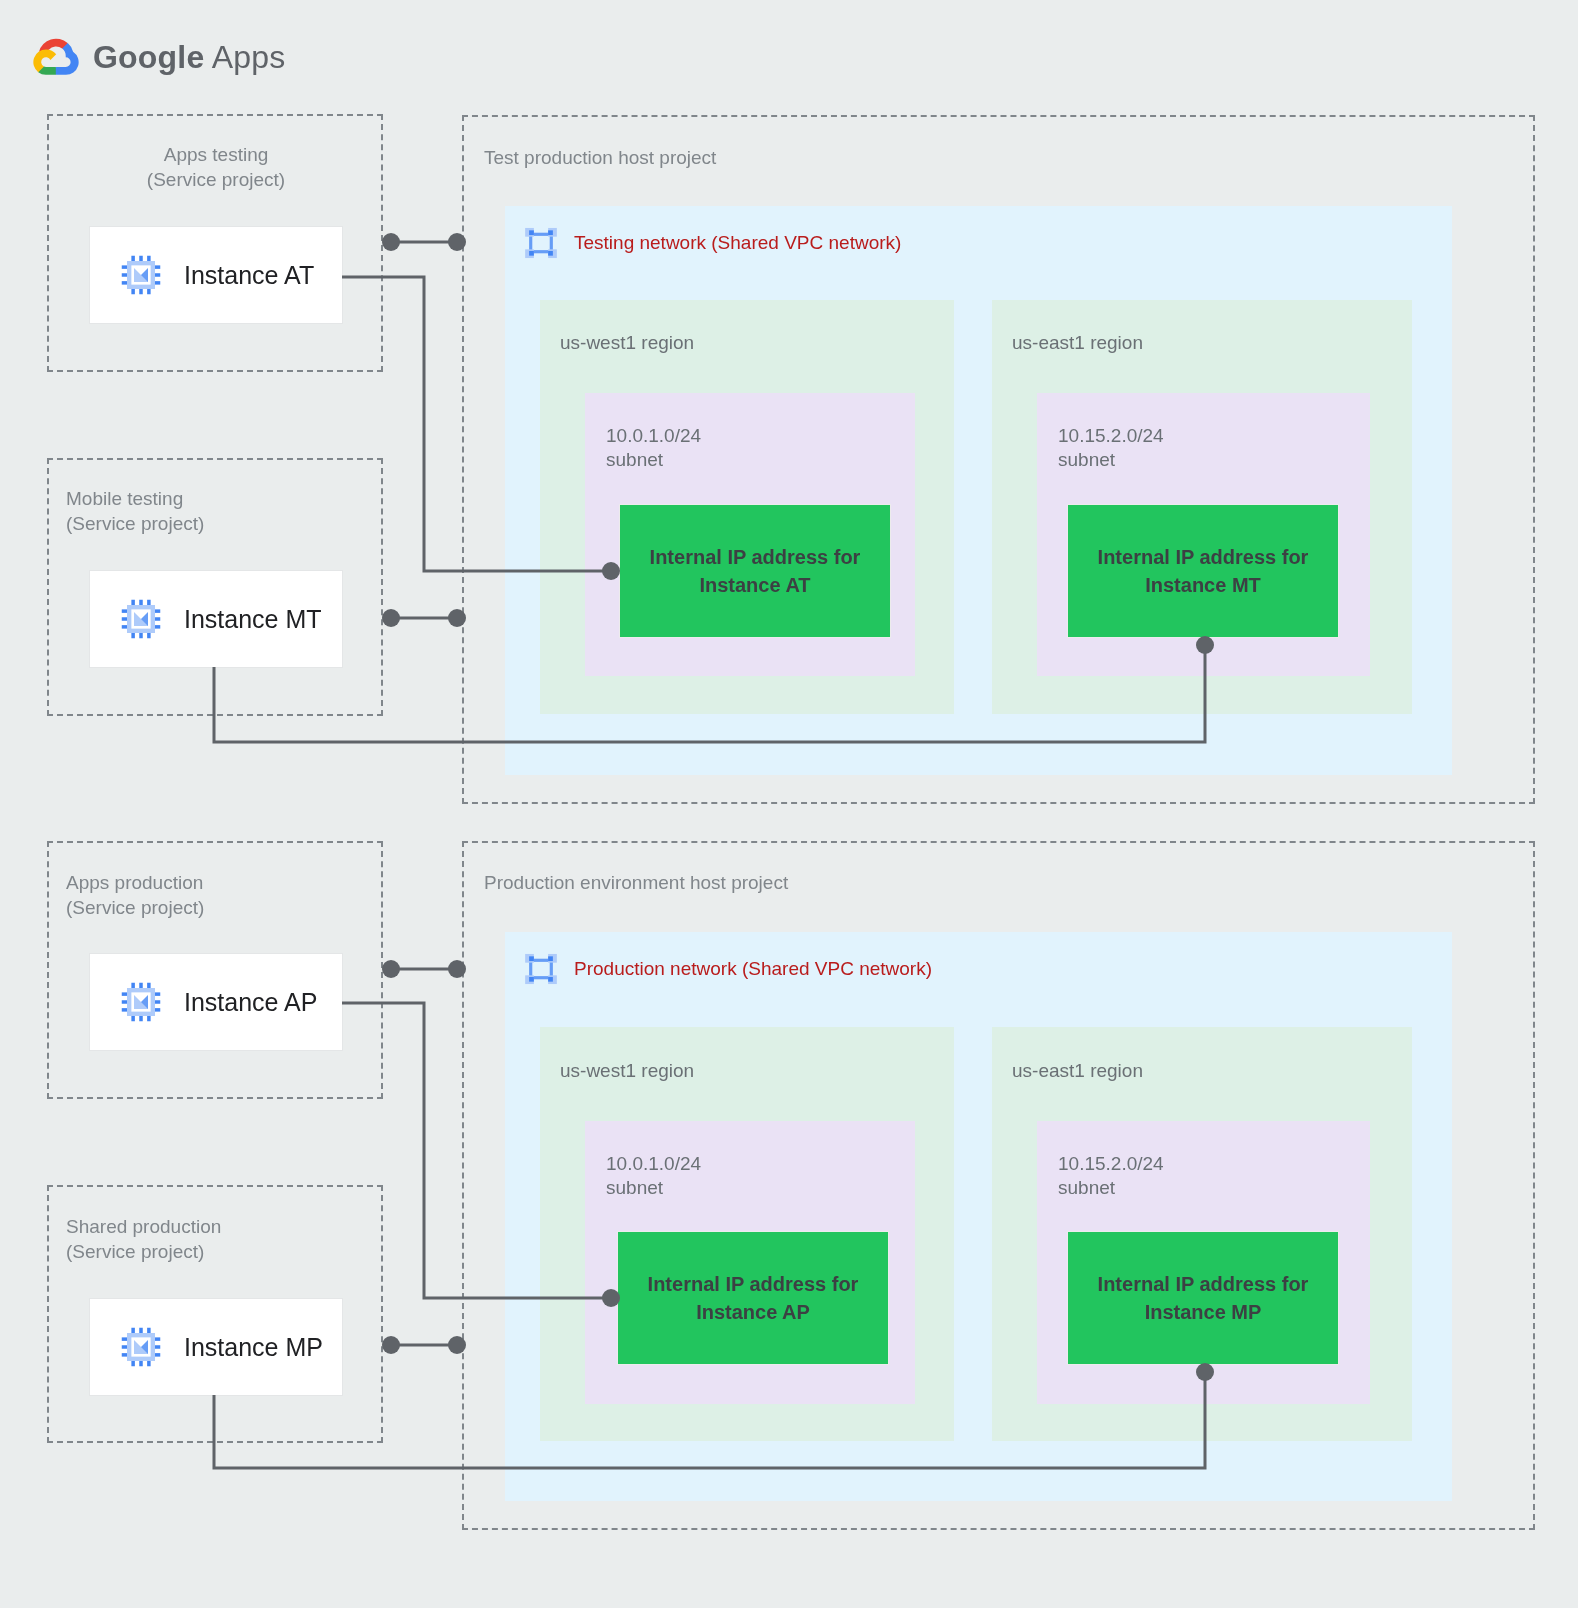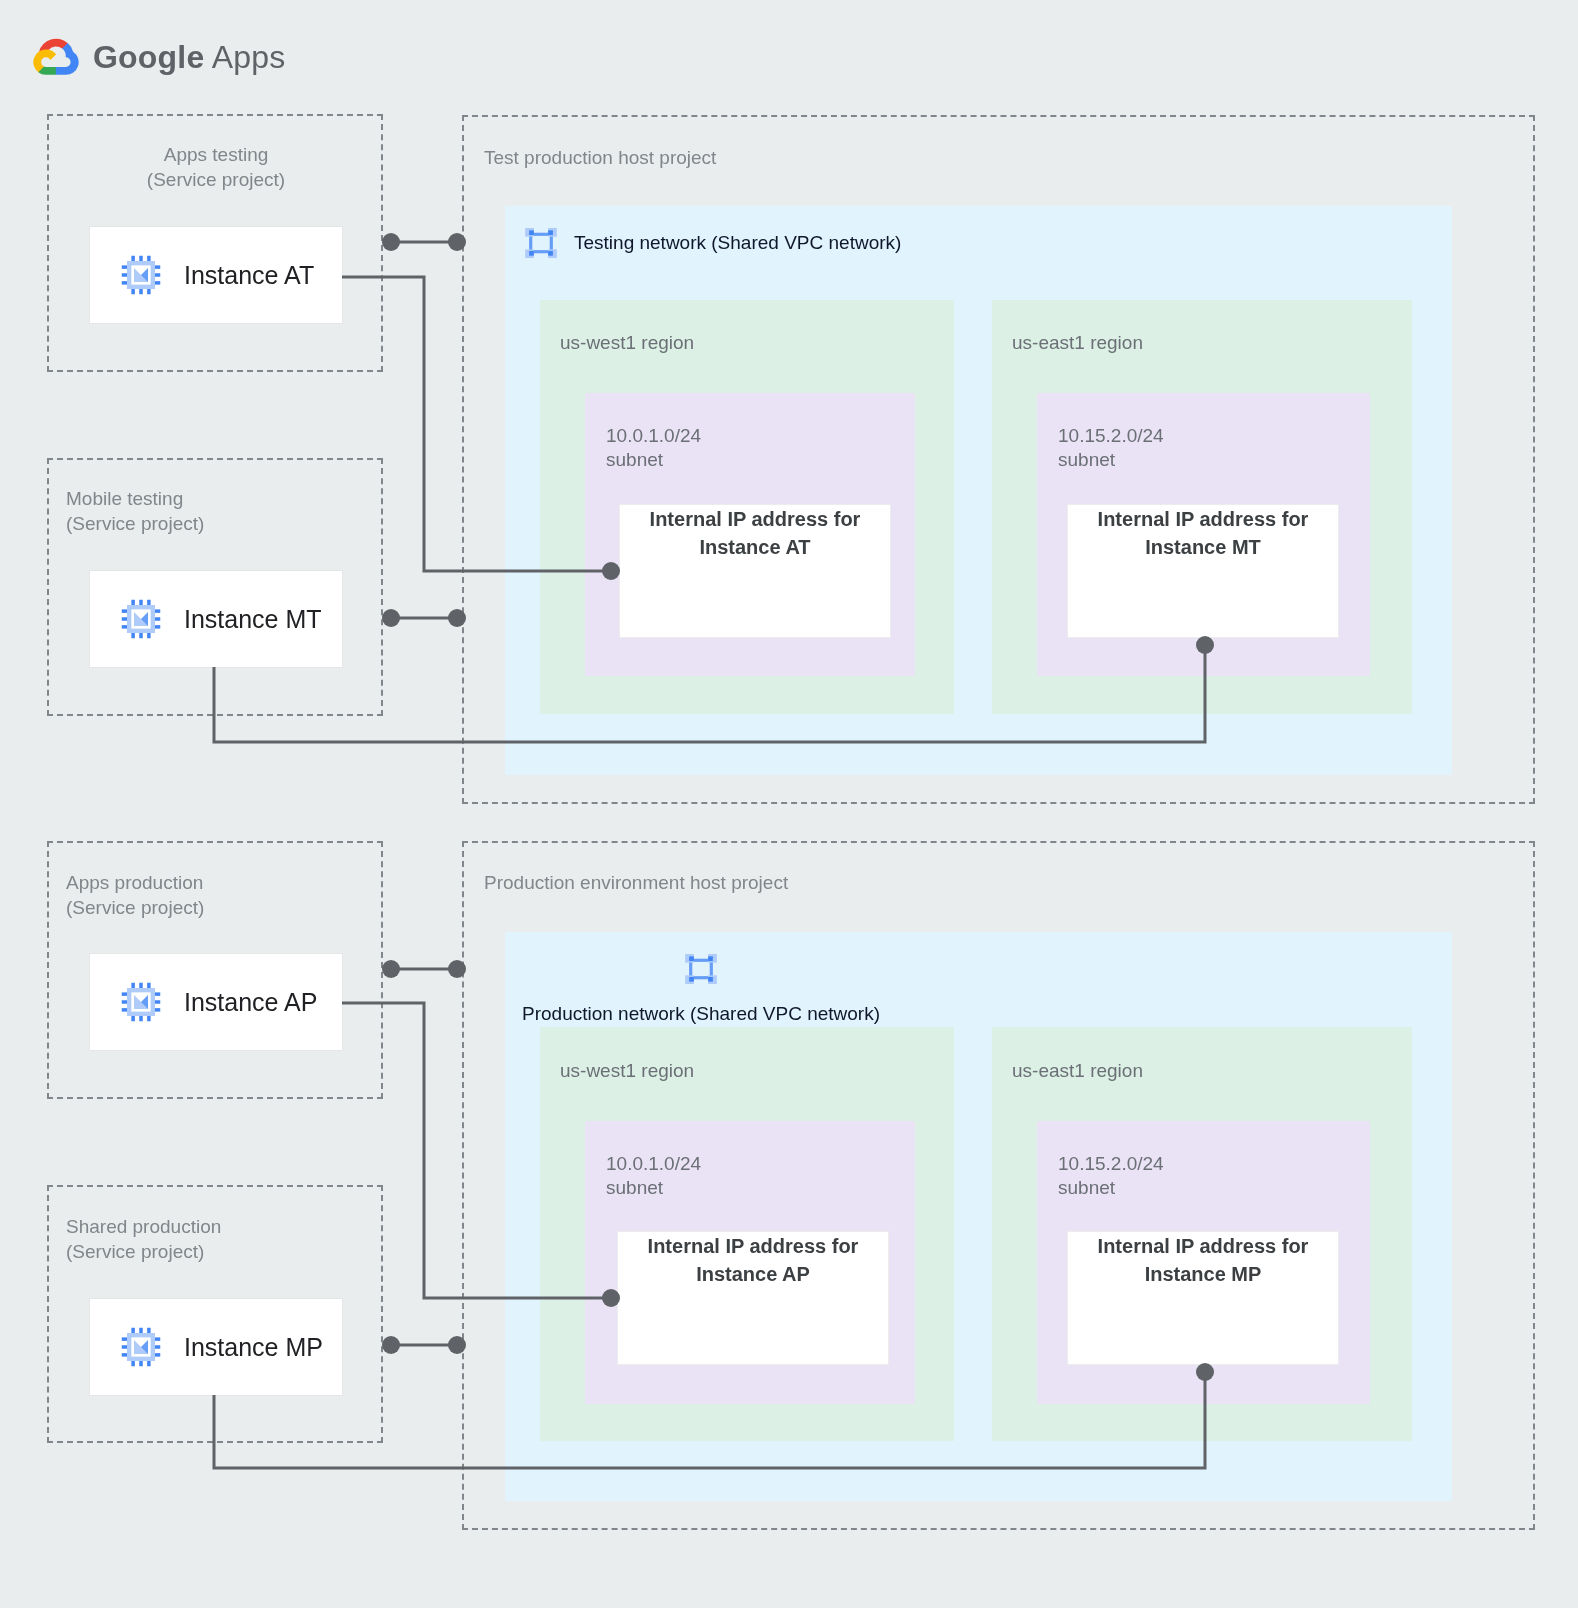--- a/index.html
+++ b/index.html
@@ -66,21 +66,21 @@
   }
 
   .region-label, .subnet-label, .vpc-label {
     position: absolute;
     font-size: 19px;
     line-height: 24px;
     color: #6a7075;
     white-space: pre-line;
   }
   .vpc-label {
-    color: #0f172a;
+    color: #b91c1c;
   }
 
   .vpc-head {
     position: absolute;
     display: flex;
     align-items: center;
     gap: 14px;
   }
 
   
@@ -96,23 +96,24 @@
   }
   .instance-label {
     font-size: 25px;
     color: #202124;
     white-space: nowrap;
   }
 
   
   .ip-card {
     position: absolute;
-    background: #ffffff;
+    background: #22c55e;
     box-sizing: border-box;
     display: flex;
+    align-items: center;
     justify-content: center;
     text-align: center;
     box-shadow: 0 0 0 1px #ececec;
   }
   .ip-card span {
     font-size: 20px;
     line-height: 28px;
     font-weight: bold;
     color: #3c4043;
     white-space: pre-line;
@@ -256,21 +257,21 @@
   <svg width="42" height="42">
       <use href="#chip-icon" width="42" height="42"></use>
     </svg>
   <span class="instance-label">Instance MP</span>
 </div>
 
 <div class="dashed-box" style="left:462px; top:841px; width:1073px; height:689px;"></div>
 <div class="box-label" style="left:484px; top:870px; width:520px;">Production environment host project</div>
 
 <div class="vpc-box" style="left:505px; top:932px; width:947px; height:569px;"></div>
-<div class="vpc-head" style="left:522px; top:950px;flex-direction:column;">
+<div class="vpc-head" style="left:522px; top:950px;">
   <svg width="38" height="38">
       <use href="#vpc-icon" width="38" height="38"></use>
     </svg>
   <span class="vpc-label" style="position:relative;">Production network (Shared VPC network)</span>
 </div>
 
 <div class="region-box" style="left:540px; top:1027px; width:414px; height:414px;"></div>
 <div class="region-label" style="left:560px; top:1059px;">us-west1 region</div>
 <div class="subnet-box" style="left:585px; top:1121px; width:330px; height:283px;"></div>
 <div class="subnet-label" style="left:606px; top:1152px;">10.0.1.0/24

